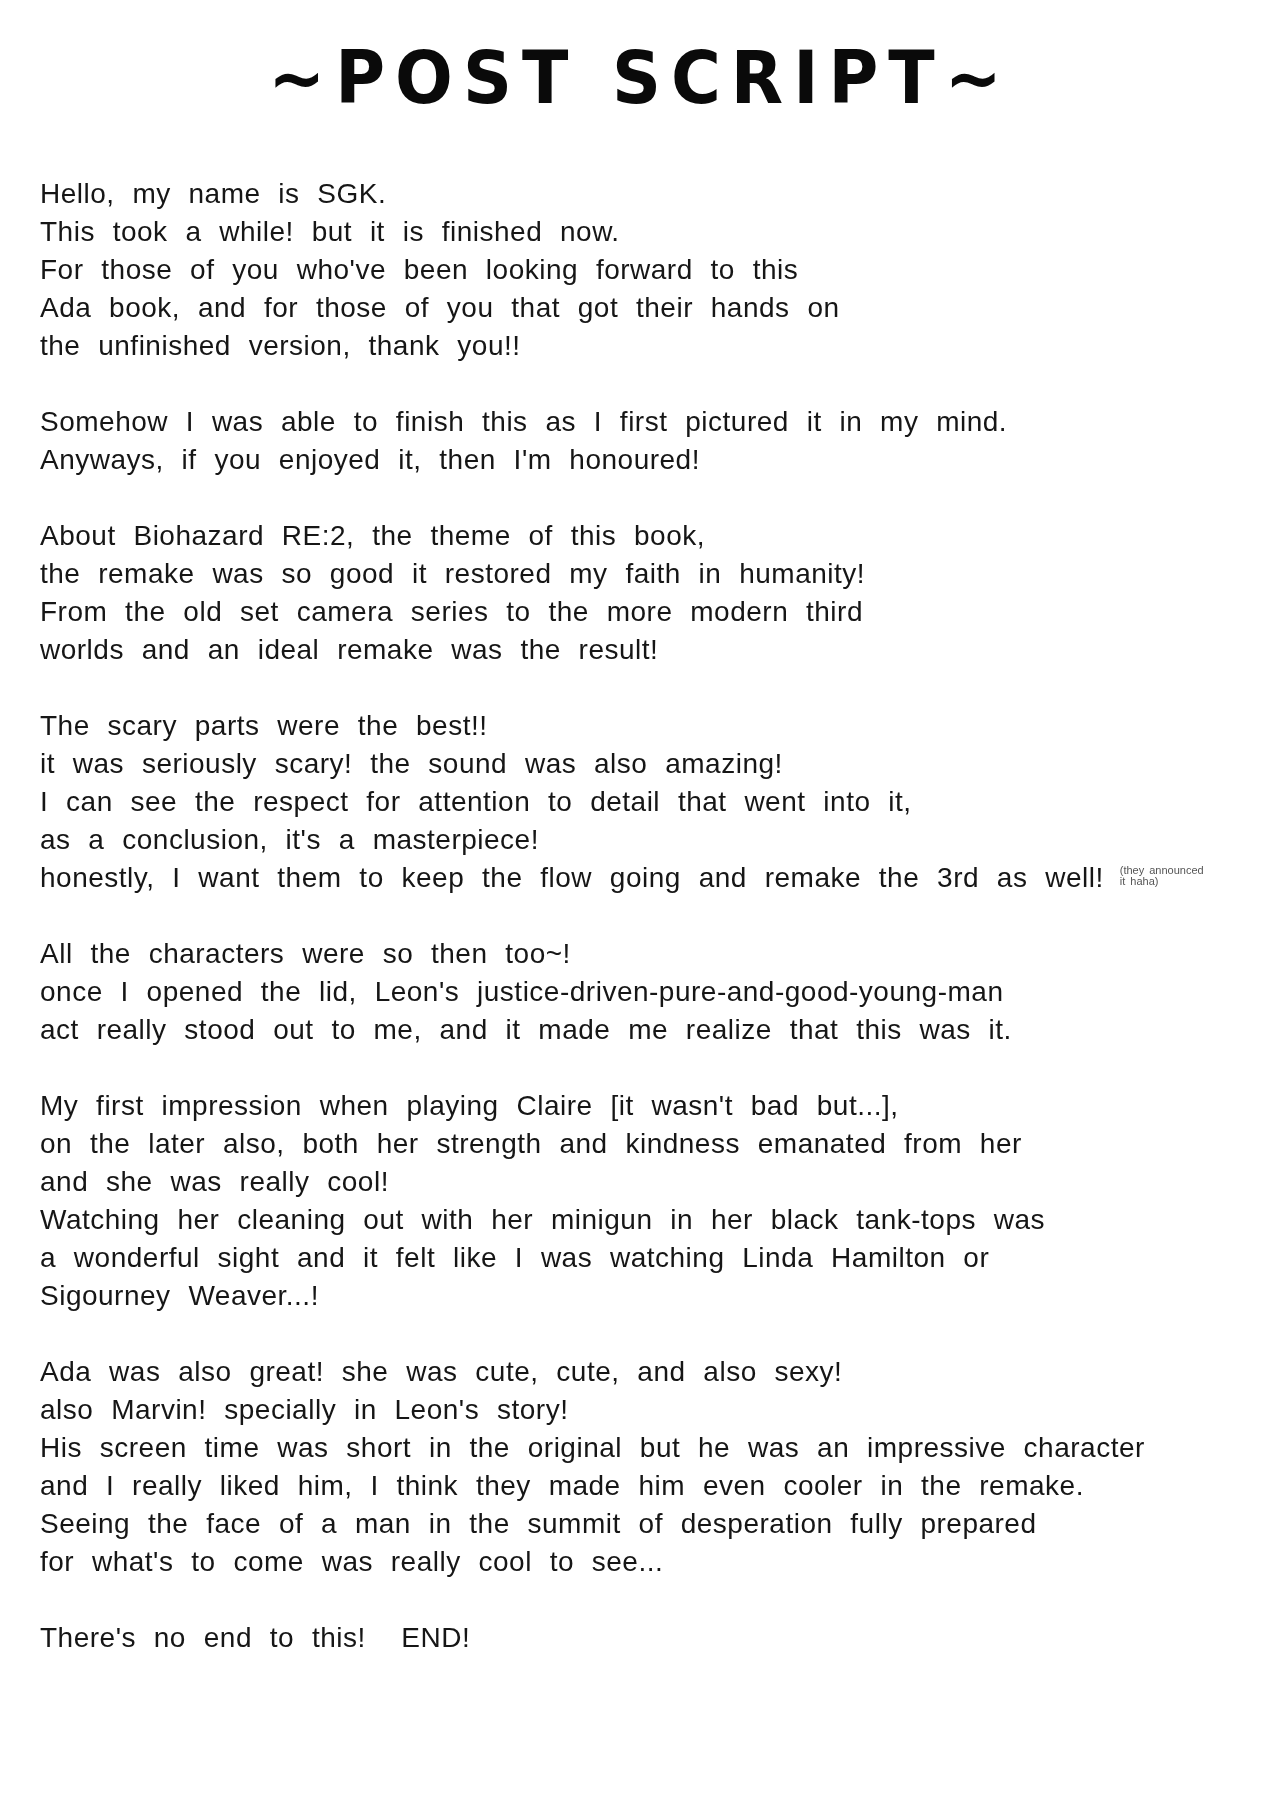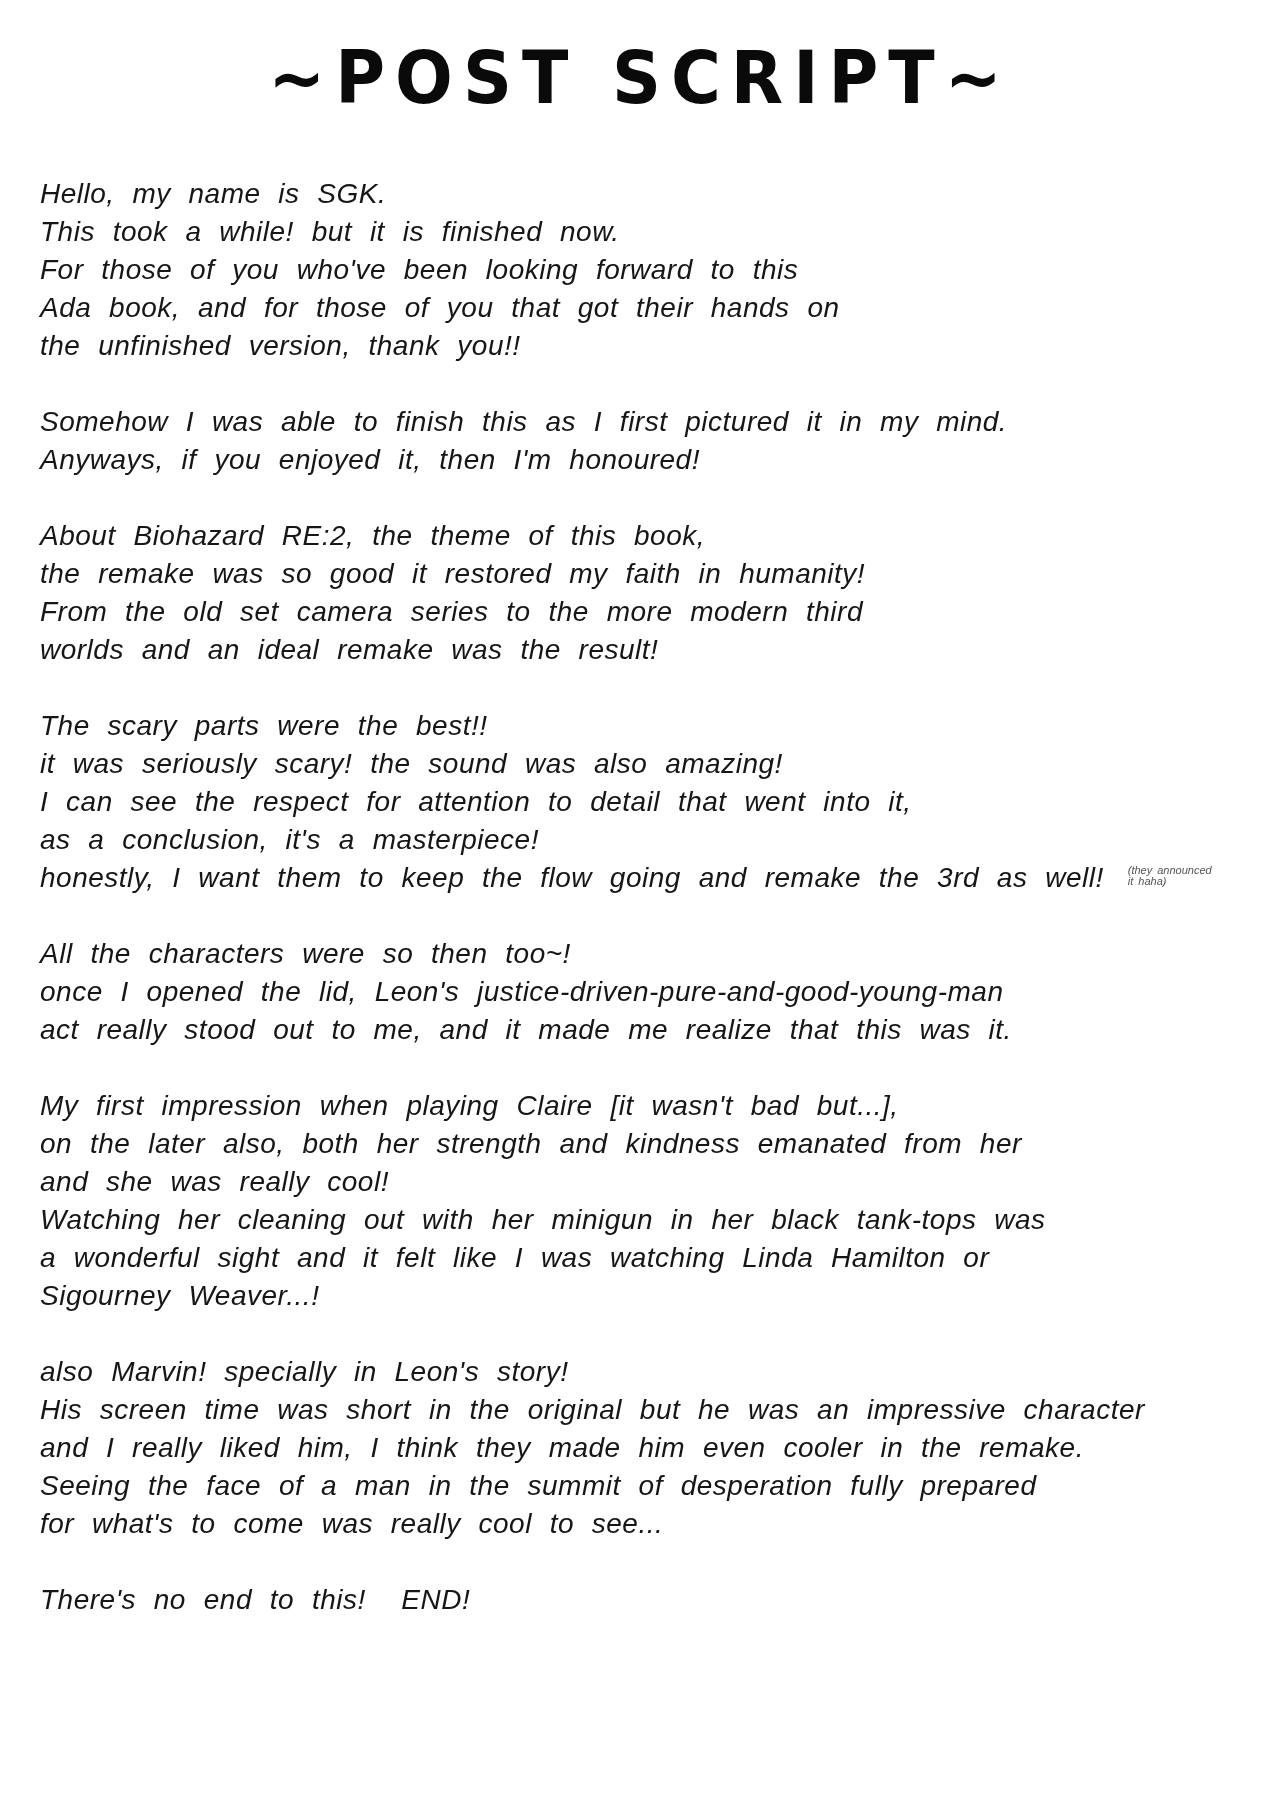--- a/index.html
+++ b/index.html
@@ -26,41 +26,40 @@
     letter-spacing: 10px;
     text-align: center;
     padding-top: 32px;
     color: #0a0a0a;
     transform: scaleY(1.08);
     transform-origin: top center;
   }
   .content {
     margin: 64px 30px 0 40px;
     font-family: "Liberation Sans", sans-serif;
-    font-style: italic;
     font-size: 28px;
     line-height: 38px;
     letter-spacing: 0.5px;
     word-spacing: 0.34em;
     color: #161616;
   }
   .paragraph {
     margin: 0 0 38px 0;
   }
   .text-line {
     white-space: pre-wrap;
   }
   .margin-note {
     display: inline-block;
     font-size: 11px;
     line-height: 11px;
     letter-spacing: 0;
     word-spacing: 2px;
     color: #555555;
-    margin-left: 24px;
+    margin-left: 16px;
     vertical-align: baseline;
     transform: translateY(-2px);
   }
 </style>
 </head>
 <body>
 
 <div class="page">
 
   <div class="title">~POST SCRIPT~</div>
@@ -104,20 +103,21 @@
     <div class="paragraph">
       <div class="text-line">My first impression when playing Claire [it wasn't bad but...],</div>
       <div class="text-line">on the later also, both her strength and kindness emanated from her</div>
       <div class="text-line">and she was really cool!</div>
       <div class="text-line">Watching her cleaning out with her minigun in her black tank-tops was</div>
       <div class="text-line">a wonderful sight and it felt like I was watching Linda Hamilton or</div>
       <div class="text-line">Sigourney Weaver...!</div>
     </div>
 
     <div class="paragraph">
+      <div class="text-line">Ada was also great! she was cute, cute, and also sexy!</div>
       <div class="text-line">also Marvin! specially in Leon's story!</div>
       <div class="text-line">His screen time was short in the original but he was an impressive character</div>
       <div class="text-line">and I really liked him, I think they made him even cooler in the remake.</div>
       <div class="text-line">Seeing the face of a man in the summit of desperation fully prepared</div>
       <div class="text-line">for what's to come was really cool to see...</div>
     </div>
 
     <div class="paragraph">
       <div class="text-line">There's no end to this!  END!</div>
     </div>

